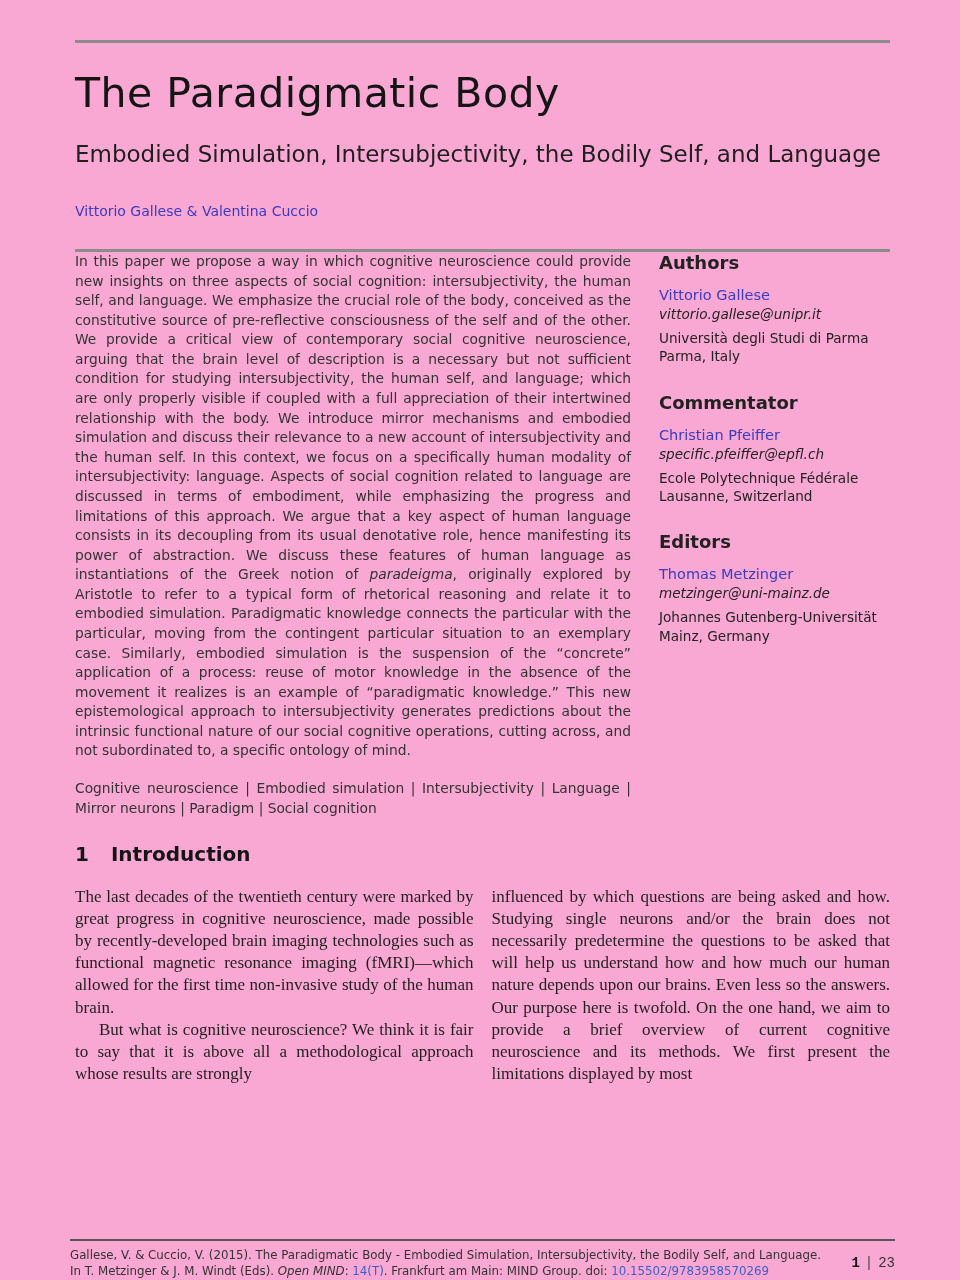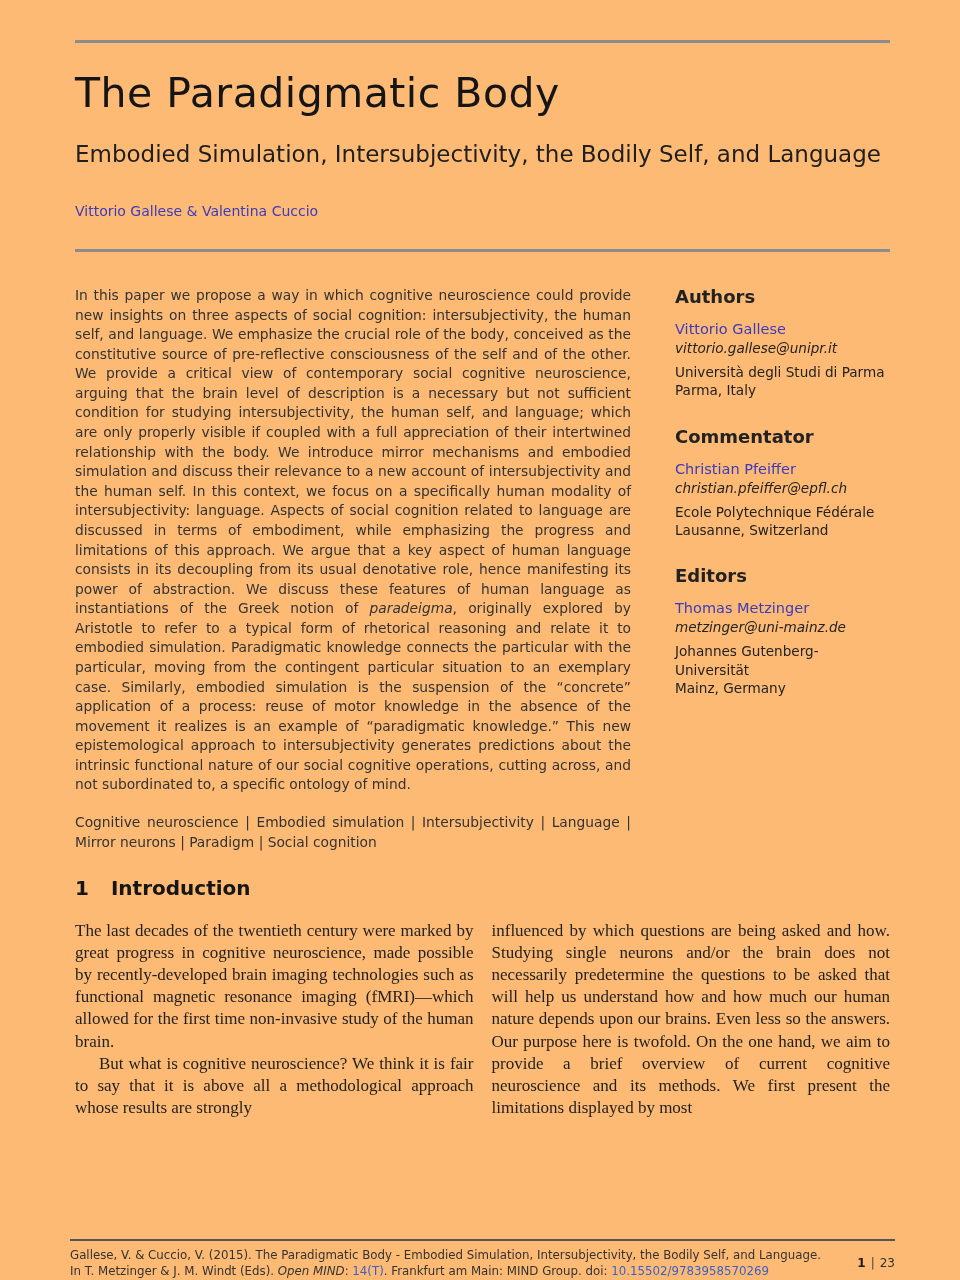--- a/index.html
+++ b/index.html
@@ -1,20 +1,20 @@
 <!DOCTYPE html>
 <html><head>
 <meta charset="utf-8">
 <style>
   html,body{margin:0;padding:0;background:#ffffff;}
   .page{
     position:relative;
     width:960px;height:1280px;
     margin:0 auto;
-    background:#fdba74;
+    background:#f9a8d4;
     box-sizing:border-box;
     padding:0 70px 0 75px;
     overflow:hidden;
     font-family:"DejaVu Sans",sans-serif;
     color:#222;
   }
   .rule{height:3px;background:#8c8c8c;}
   .top-rule{margin-top:40px;}
   .mid-rule{margin-top:30px;}
   h1.title{
@@ -29,21 +29,21 @@
     margin:24px 0 0 0;
     font-size:23px;
     font-weight:400;
     color:#1f1f1f;
   }
   .authors-line{
     margin-top:36px;
     font-size:14px;
     color:#3b3bbe;
   }
-  .main{display:flex;margin-top:34px;gap:44px;}
+  .main{display:flex;gap:28px;}
   .left-col{width:556px;flex:none;}
   p.abstract{
     margin:0;
     font-size:13.8px;
     line-height:1.42;
     text-align:justify;
     color:#333;
   }
   .keywords{margin-top:17px;}
   .kw-label{font-weight:bold;font-size:13.5px;color:#222;}
@@ -74,21 +74,21 @@
     line-height:1.3;
     text-align:justify;
     color:#1f1f1f;
   }
   .col p.indent{text-indent:24px;}
   .footer{position:absolute;left:70px;right:65px;bottom:0;}
   .footer-rule{height:2px;background:#555;}
   .footer-row{display:flex;justify-content:space-between;align-items:center;margin-top:6px;}
   .cite{font-size:11.8px;line-height:1.4;color:#333;}
   .cite .link{color:#3a5fc8;}
-  .pageno{font-size:12px;color:#333;white-space:nowrap;}
+  .pageno{font-size:14px;color:#333;white-space:nowrap;font-family:Liberation Mono, monospace;}
   .pageno b{font-weight:bold;color:#1a1a1a;}
   .pageno .sep{margin:0 5px;color:#444;}
   i{font-style:italic;}
 </style>
 </head>
 <body>
 
 <div class="page">
 
   <div class="rule top-rule"></div>
@@ -116,21 +116,21 @@
           <div class="email">vittorio.gallese@unipr.it</div>
           <div class="affil">Università degli Studi di Parma</div>
           <div class="loc">Parma, Italy</div>
         </div>
       </div>
 
       <div class="sb-section">
         <div class="sb-heading">Commentator</div>
         <div class="person">
           <div class="name">Christian Pfeiffer</div>
-          <div class="email">christian.pfeiffer@epfl.ch</div>
+          <div class="email">specific.pfeiffer@epfl.ch</div>
           <div class="affil">Ecole Polytechnique Fédérale</div>
           <div class="loc">Lausanne, Switzerland</div>
         </div>
       </div>
 
       <div class="sb-section">
         <div class="sb-heading">Editors</div>
         <div class="person">
           <div class="name">Thomas Metzinger</div>
           <div class="email">metzinger@uni-mainz.de</div>

